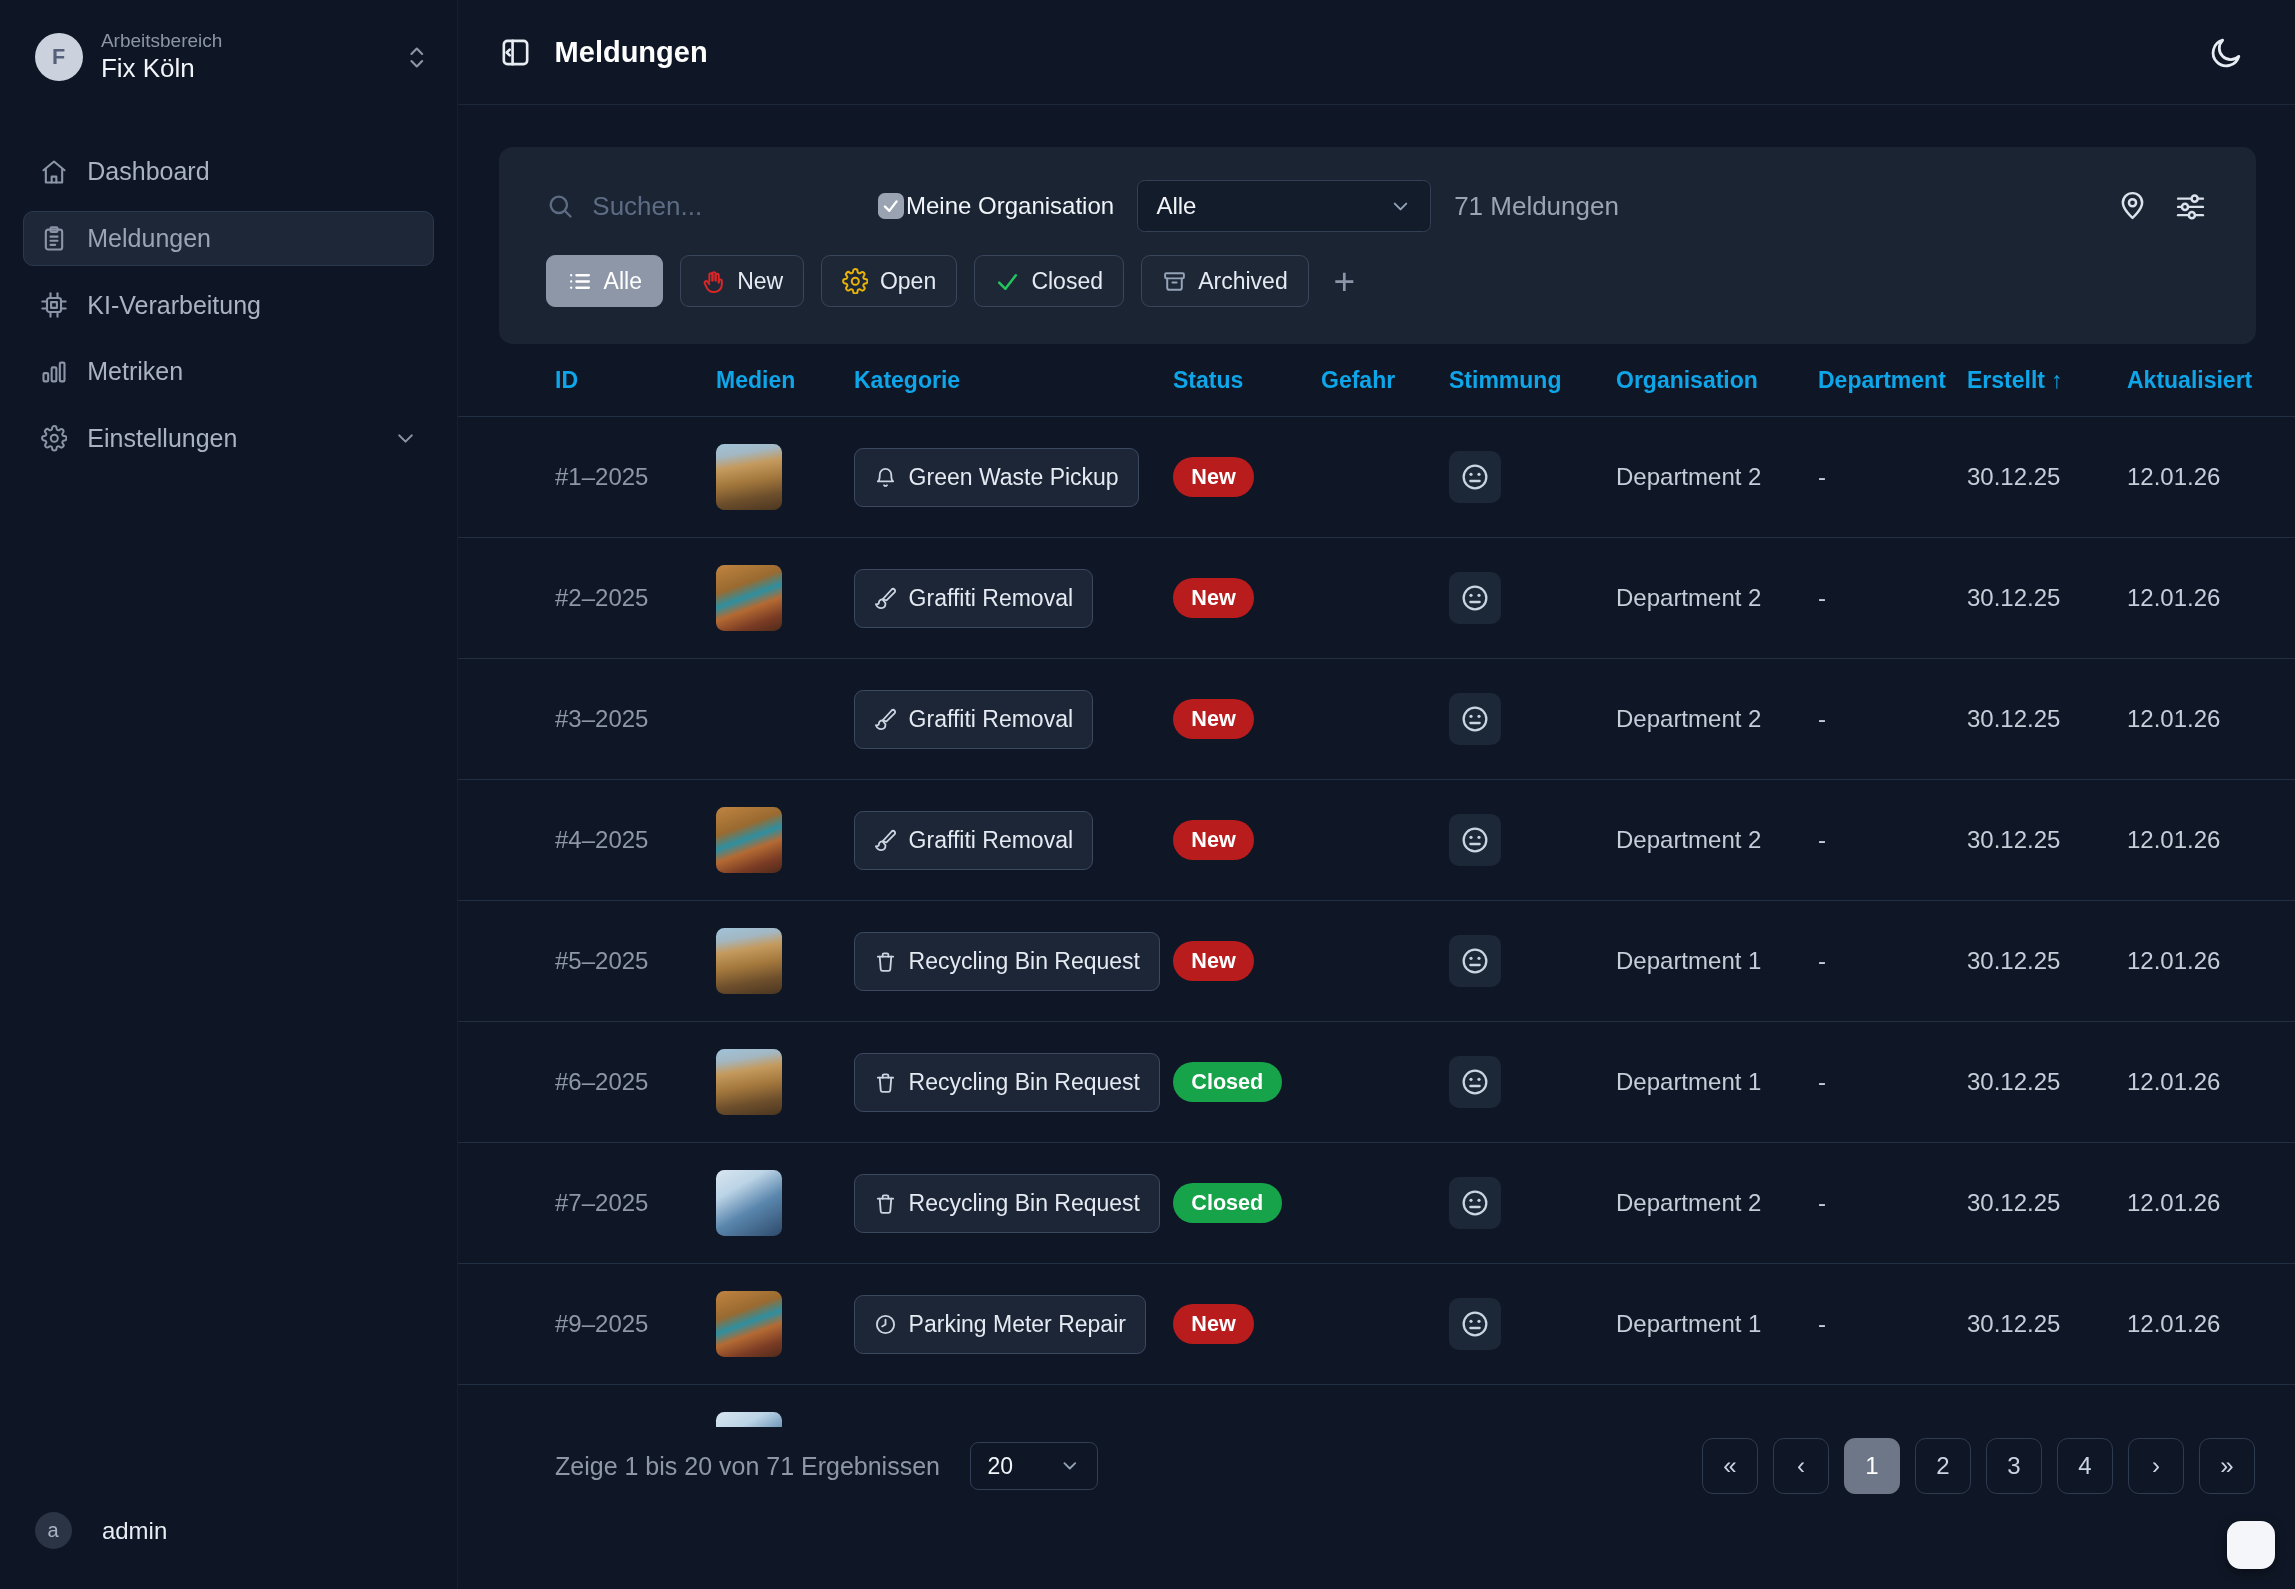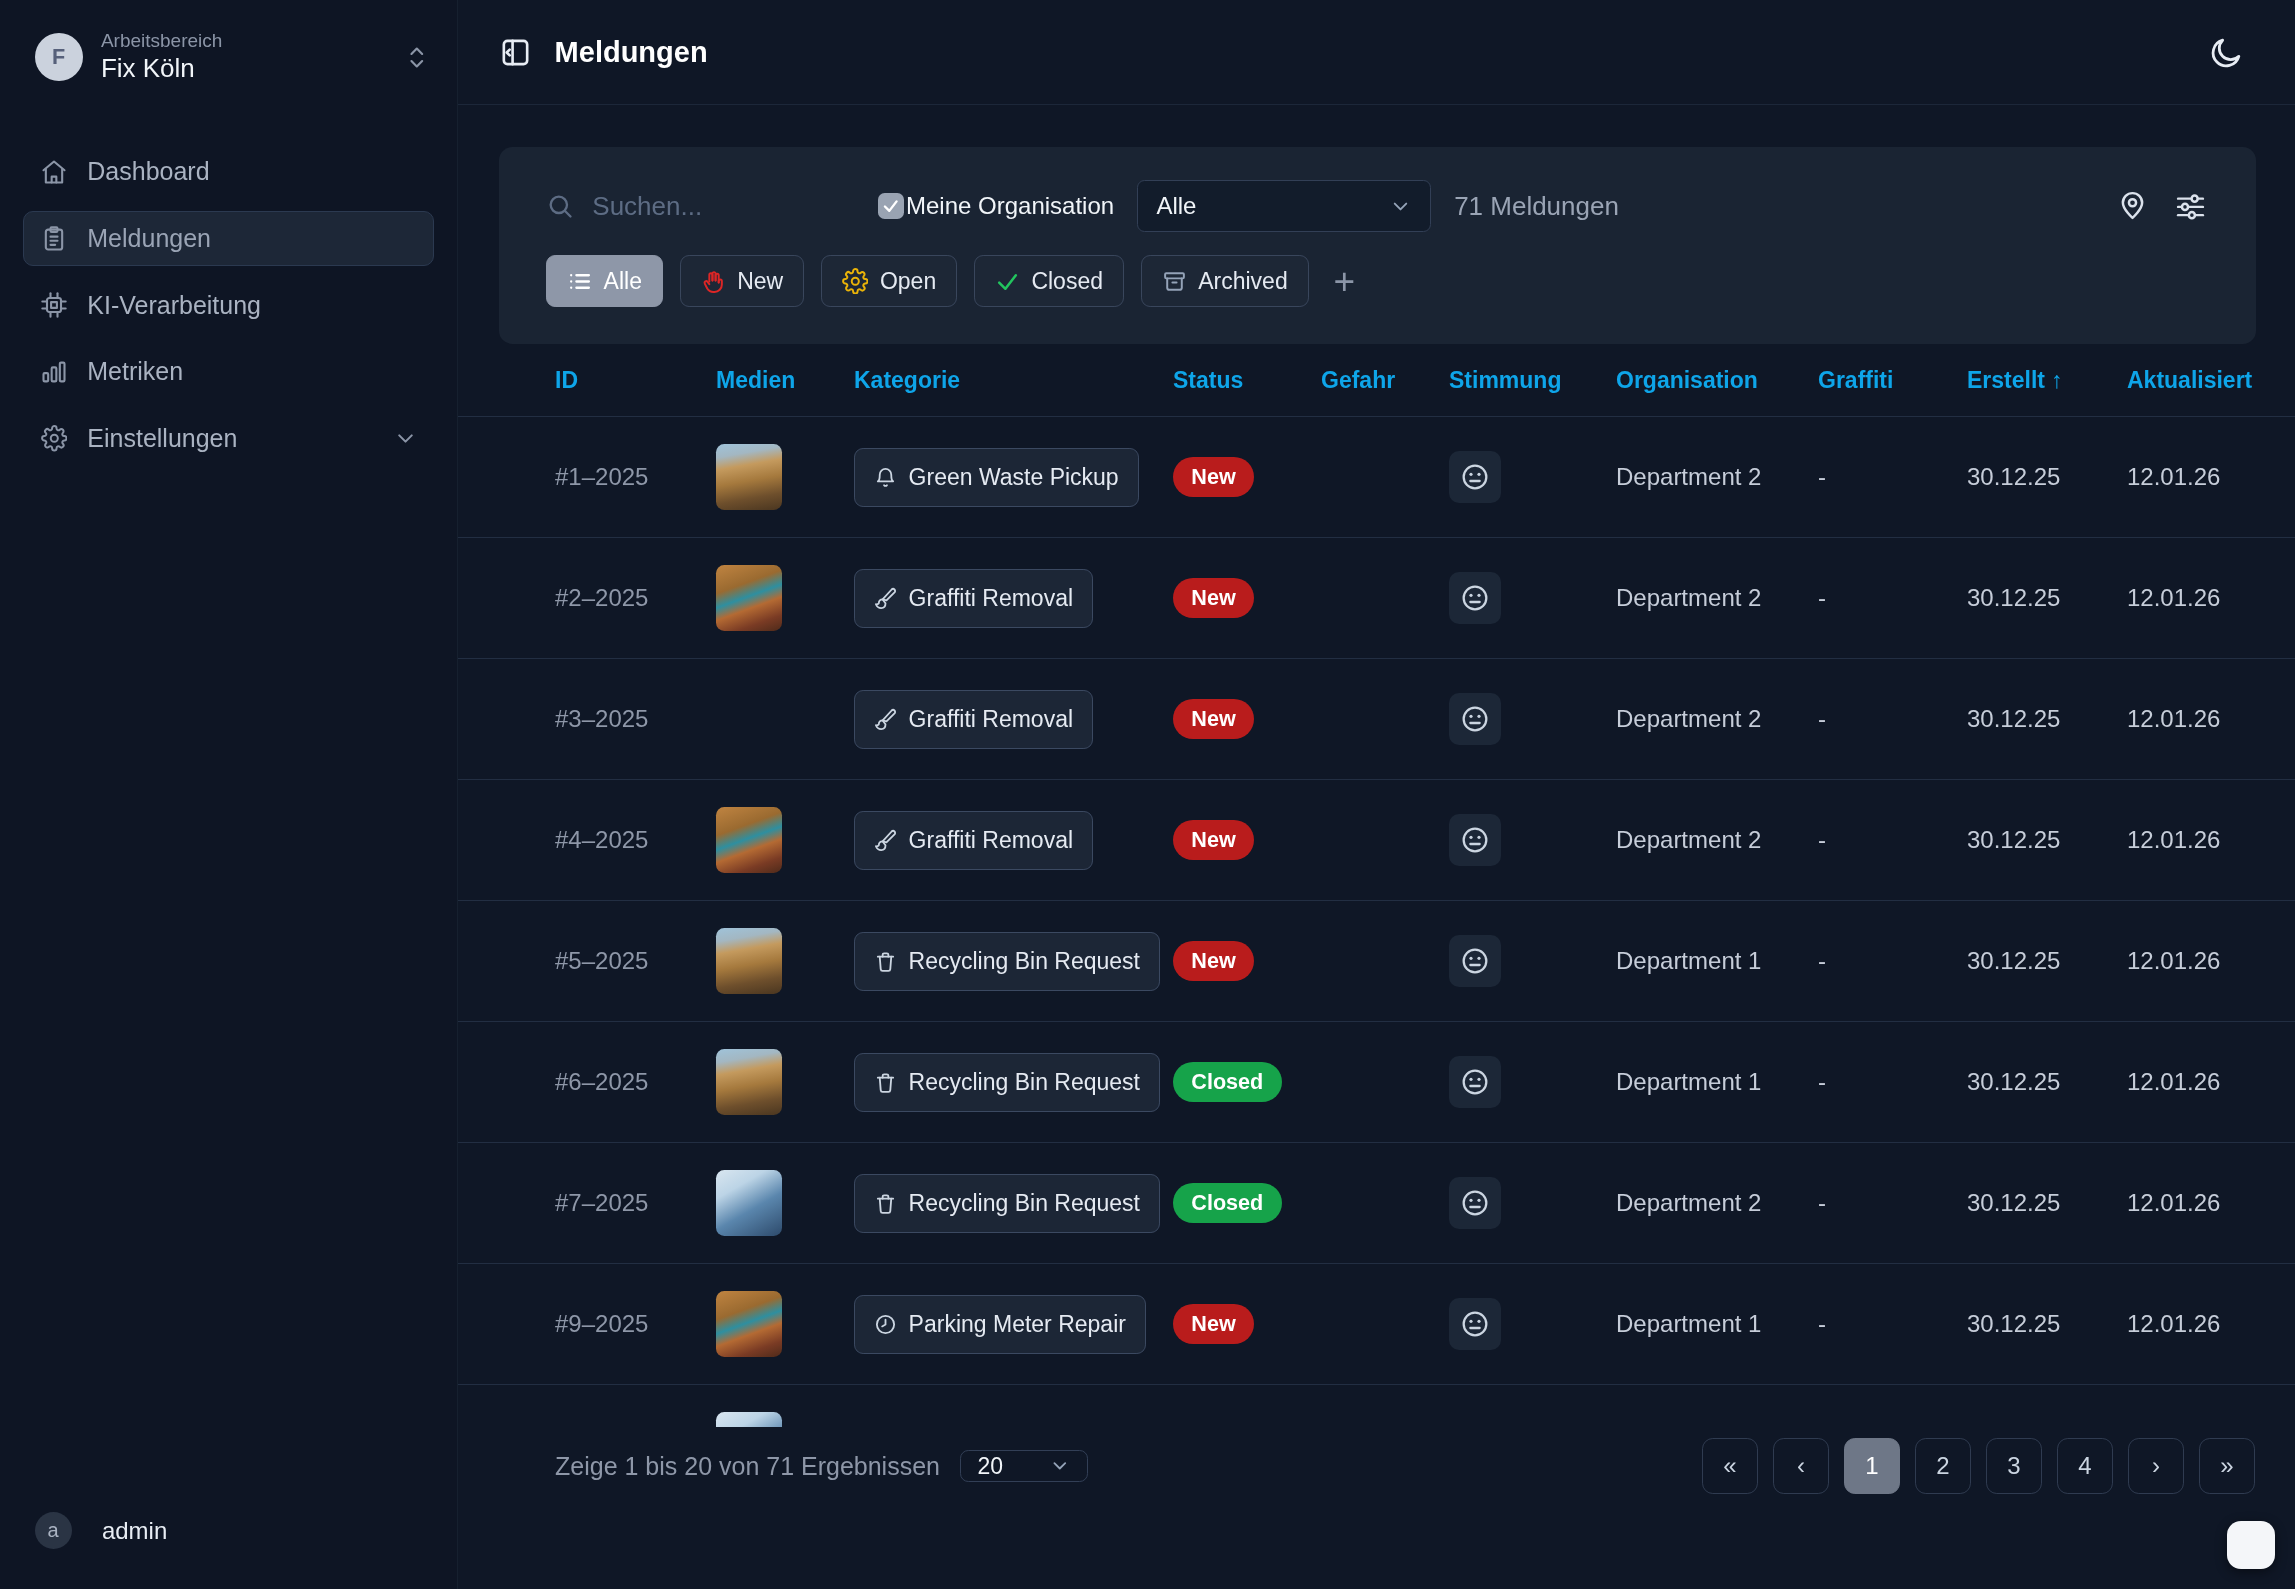--- a/index.html
+++ b/index.html
@@ -116,21 +116,21 @@
   .cell-text { font-size:24px; color:#c6cdd9; white-space:nowrap; }
   .partial-row { height:43px; overflow:hidden; border-top:0.8px solid #222e42; }
   .partial-row .inner { padding-top:27.4px; }
   
   .table-footer {
     margin-top:10px; display:flex; align-items:center;
     padding:0 40px 0 97px; height:58px;
   }
   .footer-summary { font-size:25px; color:#8e97a8; }
   .pagesize-select {
-    margin-left:20px; width:128px; height:32px; border:0.8px solid #323f56; border-radius:8.3px;
+    margin-left:30px; width:128px; height:48px; border:0.8px solid #323f56; border-radius:8.3px;
     display:flex; align-items:center; padding:0 16.6px; gap:8.3px; cursor:pointer;
   }
   .pagesize-select .val { font-size:23px; color:#f1f5f9; flex:1; }
   .pagesize-select .chev { color:#94a3b8; display:flex; }
   .pagination { margin-left:auto; display:flex; gap:15px; }
   .page-btn {
     width:56px; height:56px; border:0.8px solid #2f3b50; border-radius:10.8px; background:transparent;
     color:#cbd5e1; font-size:24px; display:flex; align-items:center; justify-content:center; cursor:pointer;
     font-family:inherit;
   }
@@ -350,21 +350,21 @@
 
   <section class="table-wrap">
     <div class="trow thead" id="thead-row">
         <div class="th">ID</div>
         <div class="th">Medien</div>
         <div class="th">Kategorie</div>
         <div class="th">Status</div>
         <div class="th">Gefahr</div>
         <div class="th">Stimmung</div>
         <div class="th">Organisation</div>
-        <div class="th">Graffiti</div>
+        <div class="th">Department</div>
         <div class="th">Erstellt ↑</div>
         <div class="th">Aktualisiert</div>
       </div>
     <div id="tbody">
         <div class="trow tbody-row">
           <div class="cell-id">#1–2025</div>
           <div>
             <div class="thumb t-sand"></div>
           </div>
           <div><span class="cat-badge">

